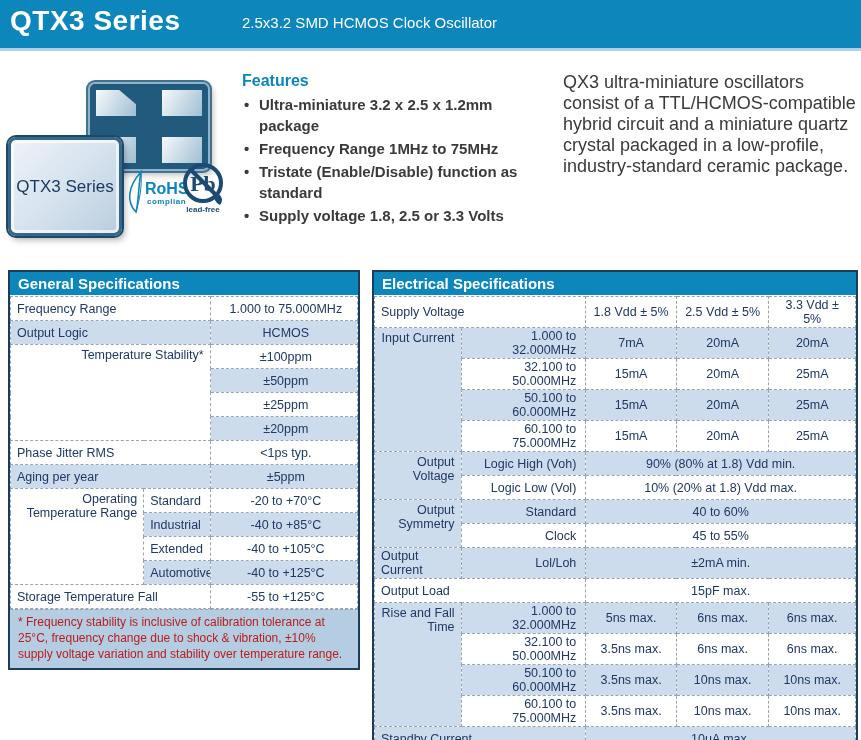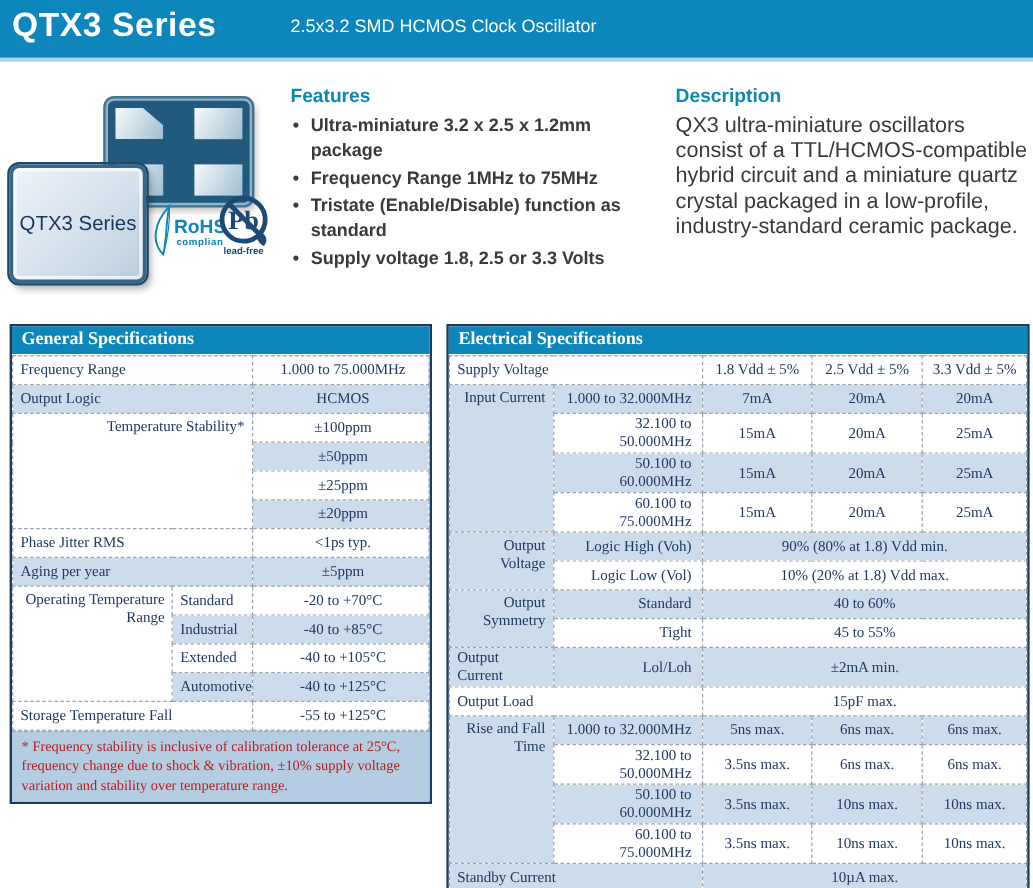--- a/index.html
+++ b/index.html
@@ -32,21 +32,21 @@
   
   .features{position:absolute;left:242px;top:72px;width:278px;}
   .description{position:absolute;left:563px;top:72px;width:296px;}
   .blue-heading{font-size:16px;font-weight:bold;color:#0c86bb;margin:0 0 4px 0;}
   .features ul{list-style:none;margin:0;padding:0;font-size:15px;color:#3a3a3a;line-height:21px;}
   .features li{position:relative;padding-left:17px;margin:0 0 2px 0;font-weight:bold;}
   .features li::before{content:"\2022";position:absolute;left:2px;color:#3a3a3a;}
   .description p{margin:0;font-size:18px;color:#3a3a3a;line-height:21px;}
 
   
-  .spec-box{position:absolute;border:2px solid #1c3c5e;background:#ffffff;font-family:Liberation Serif, serif;}
+  .spec-box{position:absolute;border:2px solid #1c3c5e;background:#ffffff;}
   .spec-box.general{left:8px;top:270px;width:348px;}
   .spec-box.electrical{left:372px;top:270px;width:482px;}
   .spec-title{height:23px;line-height:23px;background:#0c86bb;color:#ffffff;font-weight:bold;
               font-size:15px;padding-left:8px;border-bottom:1px solid #ffffff;}
   table{border-collapse:collapse;width:100%;table-layout:fixed;padding-left:36px;}
   td{border:1px dashed #9aa4ae;font-size:12.5px;color:#1f3864;height:21px;padding:1px 6px;
      vertical-align:middle;overflow:hidden;}
   tr.shade-a td{background:#ffffff;}
   tr.shade-b td{background:#cddcec;}
   td.cell-label{text-align:left;}
@@ -97,21 +97,20 @@
     <div class="blue-heading">Features</div>
     <ul>
         <li>Ultra-miniature 3.2 x 2.5 x 1.2mm package</li>
         <li>Frequency Range 1MHz to 75MHz</li>
         <li>Tristate (Enable/Disable) function as standard</li>
         <li>Supply voltage 1.8, 2.5 or 3.3 Volts</li>
       </ul>
   </div>
 
   <div class="description">
-    <div class="blue-heading">Description</div>
     <p>QX3 ultra-miniature oscillators consist of a TTL/HCMOS-compatible hybrid circuit and a miniature quartz crystal packaged in a low-profile, industry-standard ceramic package.</p>
   </div>
 
   <div class="spec-box general">
     <div class="spec-title">General Specifications</div>
     <table>
       <colgroup>
           <col style="width:132px">
           <col style="width:66px">
           <col style="width:146px">
@@ -222,21 +221,21 @@
           <tr class="shade-a">
             <td class="cell-sub">Logic Low (Vol)</td>
             <td colspan="3" class="cell-val">10% (20% at 1.8) Vdd max.</td>
           </tr>
           <tr class="shade-b">
             <td rowspan="2" class="cell-label vtop">Output Symmetry</td>
             <td class="cell-sub">Standard</td>
             <td colspan="3" class="cell-val">40 to 60%</td>
           </tr>
           <tr class="shade-a">
-            <td class="cell-sub">Tight</td>
+            <td class="cell-sub">Clock</td>
             <td colspan="3" class="cell-val">45 to 55%</td>
           </tr>
           <tr class="shade-b">
             <td class="cell-label">Output Current</td>
             <td class="cell-sub">Lol/Loh</td>
             <td colspan="3" class="cell-val">±2mA min.</td>
           </tr>
           <tr class="shade-a">
             <td colspan="2" class="cell-label">Output Load</td>
             <td colspan="3" class="cell-val">15pF max.</td>

